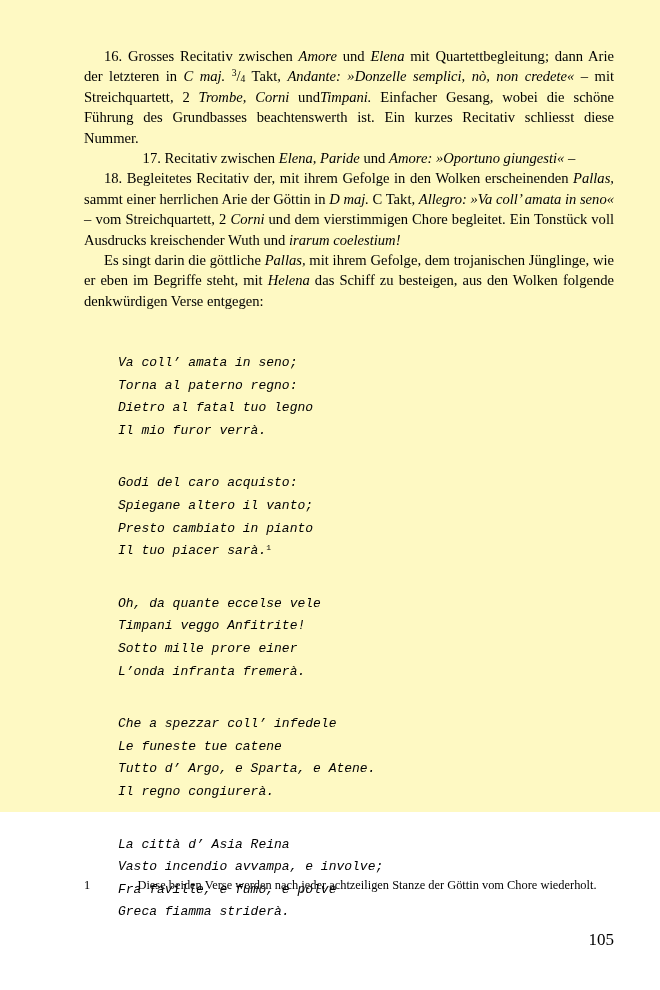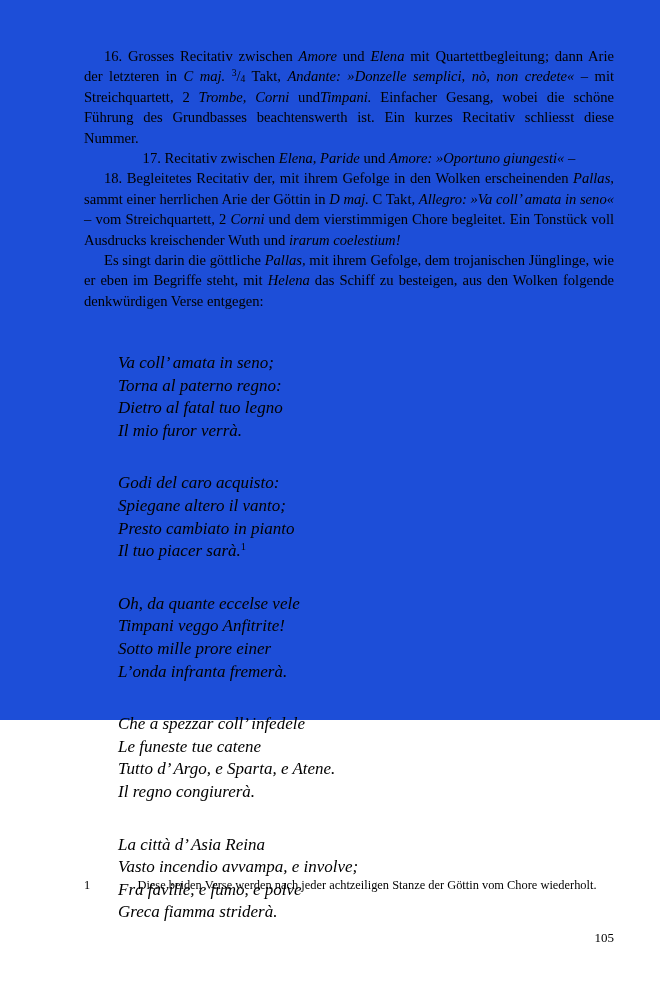--- a/index.html
+++ b/index.html
@@ -10,23 +10,23 @@
   body {
     width: 660px;
     height: 990px;
     font-family: "Liberation Serif", "DejaVu Serif", serif;
     color: #000000;
     -webkit-font-smoothing: antialiased;
   }
   .page {
     position: relative;
     width: 660px;
-    height: 720px;
+    height: 812px;
     box-sizing: border-box;
-    background: #1d4ed8;
+    background: #fef9c3;
   }
 
   
   .textblock {
     position: absolute;
     left: 84px;
     top: 46px;
     width: 530px;
   }
   .para {
@@ -71,23 +71,24 @@
     width: 420px;
   }
   .stanza {
     margin: 0 0 30px 0;
   }
   .stanza:last-child {
     margin-bottom: 0;
   }
   .verse-line {
     font-style: italic;
-    font-size: 17px;
+    font-size: 13px;
     line-height: 22.6px;
     white-space: nowrap;
+    font-family: Liberation Mono, monospace;
   }
   .verse-line sup.fnmark {
     font-size: 0.62em;
     vertical-align: 0.55em;
     font-style: normal;
     line-height: 0;
   }
 
   
   .footnote {
@@ -112,21 +113,21 @@
     text-align: center;
   }
 
   
   .folio {
     position: absolute;
     left: 84px;
     top: 930px;
     width: 530px;
     text-align: right;
-    font-size: 13px;
+    font-size: 17px;
   }
 </style>
 </head>
 <body>
 
 <div class="page">
 
   <div class="textblock">
 
     <p class="para indent"><span>16. Grosses Recitativ zwischen </span><i>Amore</i><span> und </span><i>Elena</i><span> mit Quartettbegleitung; dann Arie der letzteren in </span><i>C maj.</i><span> </span><span class="frac"><sup>3</sup>/<sub>4</sub></span><span> Takt, </span><i>Andante:</i><i> »Donzelle semplici, nò, non credete«</i><span> – mit Streichquartett, 2 </span><i>Trombe, Corni</i><span> und</span><i>Timpani.</i><span> Einfacher Gesang, wobei die schöne Führung des Grundbasses beachtenswerth ist. Ein kurzes Recitativ schliesst diese Nummer.</span></p>

